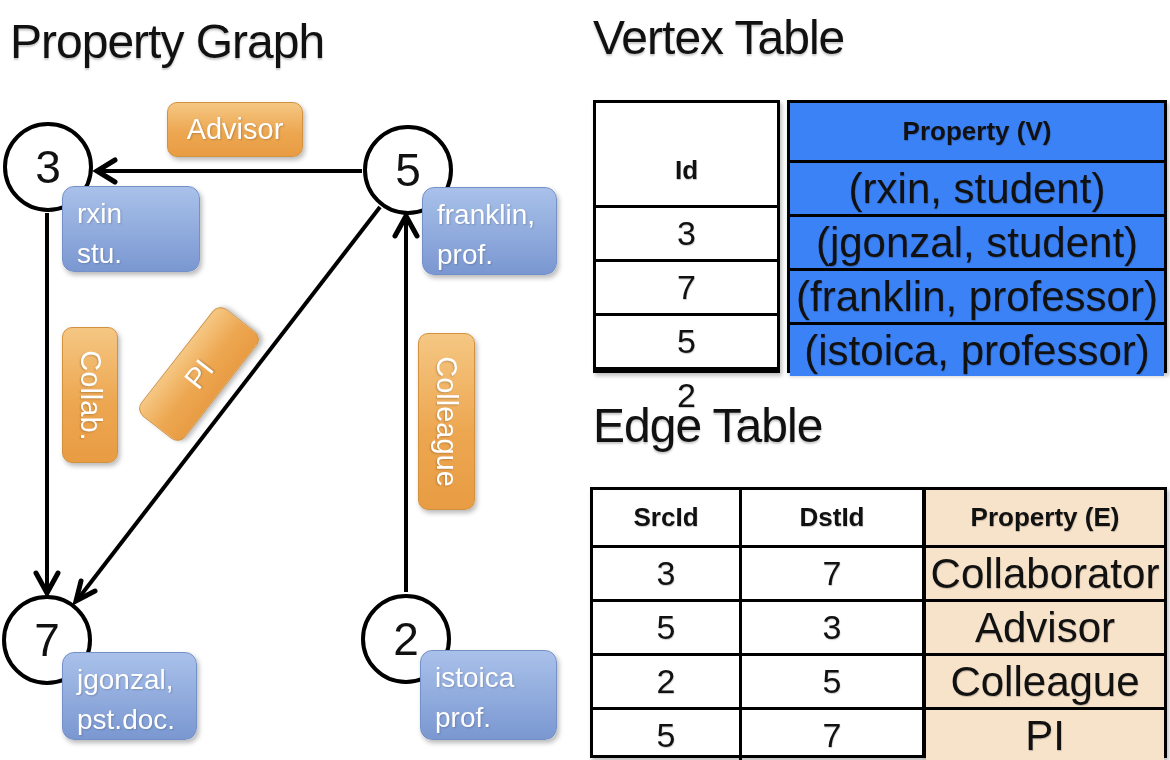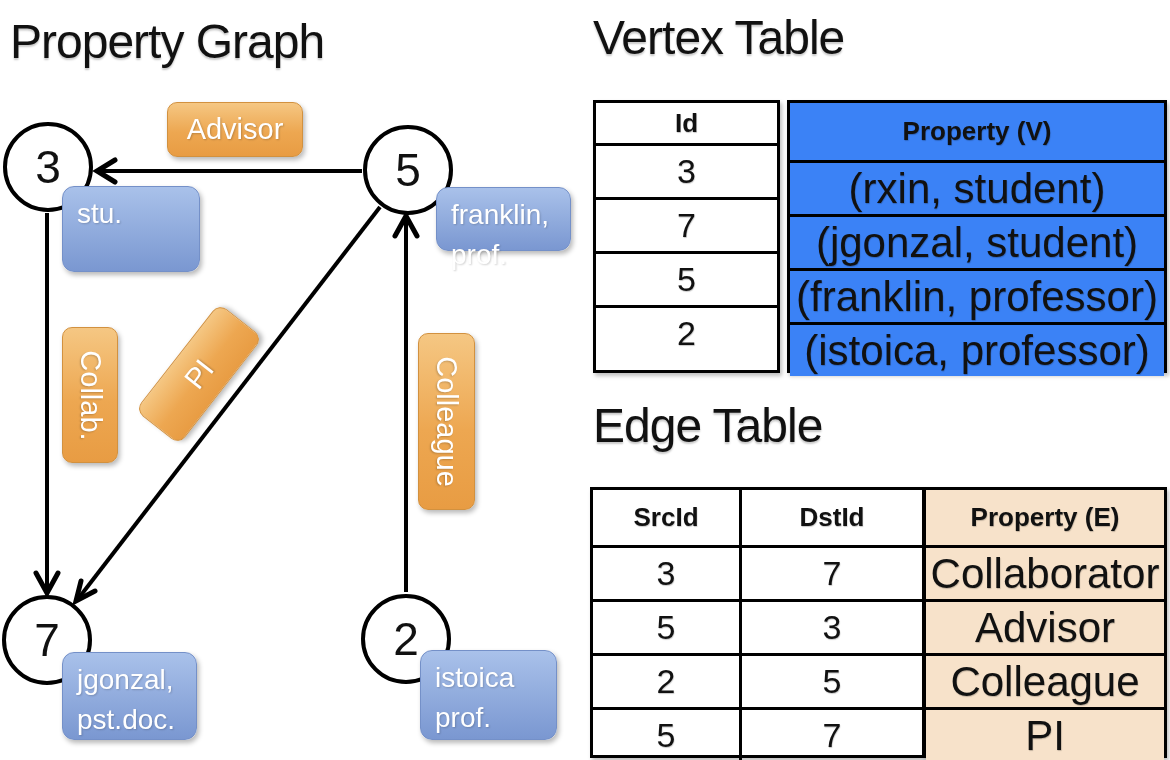--- a/index.html
+++ b/index.html
@@ -92,23 +92,24 @@
     <span>5</span>
   </div>
   <div class="node-circle" style="left:2px;top:595px;">
     <span>7</span>
   </div>
   <div class="node-circle" style="left:361px;top:594px;">
     <span>2</span>
   </div>
 
   <div class="vprop-box" style="left:62px;top:186px;width:138px;height:86px;">
+    <div>rxin</div>
     <div>stu.</div>
   </div>
-  <div class="vprop-box" style="left:436px;top:187px;width:135px;height:64px;">
+  <div class="vprop-box" style="left:422px;top:187px;width:135px;height:88px;">
     <div>franklin,</div>
     <div>prof.</div>
   </div>
   <div class="vprop-box" style="left:62px;top:652px;width:135px;height:88px;">
     <div>jgonzal,</div>
     <div>pst.doc.</div>
   </div>
   <div class="vprop-box" style="left:420px;top:650px;width:137px;height:90px;">
     <div>istoica</div>
     <div>prof.</div>
@@ -121,21 +122,21 @@
     <span class="rot-down">Collab.</span>
   </div>
   <div class="eprop-box" style="left:131px;top:346px;width:136px;height:56px;transform:rotate(-52deg);">
     <span>PI</span>
   </div>
   <div class="eprop-box" style="left:418px;top:333px;width:57px;height:177px;">
     <span class="rot-down">Colleague</span>
   </div>
 
   <div class="subtable" style="left:593px;top:100px;width:187px;height:273px;">
-    <div class="trow" style="height:40px;">
+    <div class="trow" style="height:70px;margin-top:32px;">
         <div class="tcell head" style="flex:1;">Id</div>
       </div>
     <div class="trow" style="height:54px;">
         <div class="tcell num" style="flex:1;">3</div>
       </div>
     <div class="trow" style="height:54px;">
         <div class="tcell num" style="flex:1;">7</div>
       </div>
     <div class="trow" style="height:54px;">
         <div class="tcell num" style="flex:1;">5</div>

